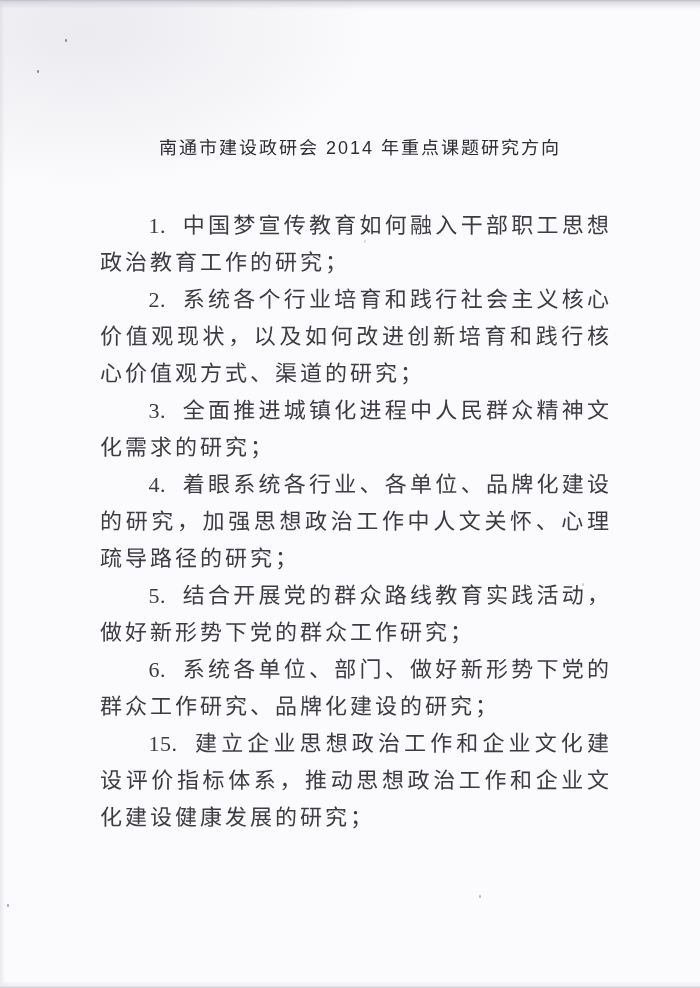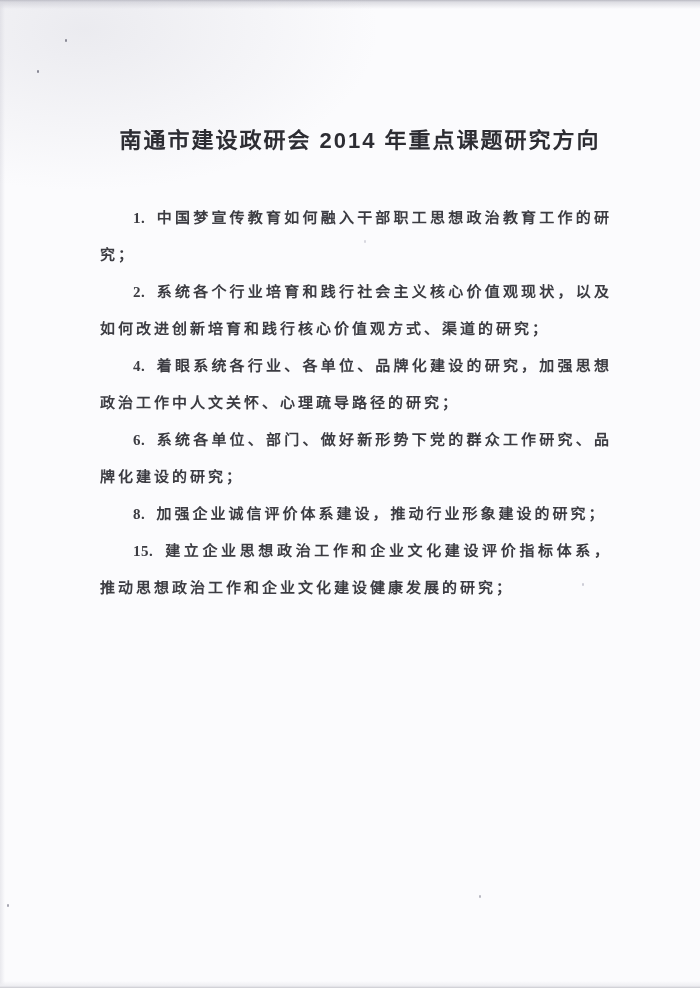--- a/index.html
+++ b/index.html
@@ -30,58 +30,58 @@
     background: #8a8a96;
     border-radius: 1px;
     box-shadow:
       -28px 31px 0 0 rgba(110,110,125,0.8),
       -58px 865px 0 0 rgba(130,130,145,0.7),
       414px 856px 0 0 rgba(140,140,155,0.6),
       517px 544px 0 0 rgba(160,160,175,0.5),
       299px 201px 0 0 rgba(170,170,185,0.45);
   }
   .title {
-    margin: 0;
+    margin: 7px;
     padding: 124px 70px 0 90px;
     text-align: center;
     font-family: "Liberation Sans", sans-serif;
-    font-weight: 700;
-    font-size: 22px;
+    font-weight: 400;
+    font-size: 18px;
     line-height: 34px;
     letter-spacing: 2px;
     color: #2d2d33;
   }
   .content {
     margin-top: 42px;
     padding: 0 88px 0 100px;
   }
   .item {
     margin: 0;
-    font-size: 15px;
+    font-size: 22px;
     line-height: 37px;
     letter-spacing: 3px;
     text-align: justify;
     text-indent: 2.2em;
     color: #3c3c42;
-    font-weight: bold;
   }
   .item .num {
     margin-right: 0.75em;
     letter-spacing: 0.5px;
   }
 </style>
 </head>
 <body>
 
 <div class="page">
   <div class="noise"></div>
 
   <h1 class="title">南通市建设政研会 2014 年重点课题研究方向</h1>
 
   <div class="content">
     <p class="item"><span class="num">1.</span><span>中国梦宣传教育如何融入干部职工思想政治教育工作的研究；</span></p>
     <p class="item"><span class="num">2.</span><span>系统各个行业培育和践行社会主义核心价值观现状，以及如何改进创新培育和践行核心价值观方式、渠道的研究；</span></p>
+    <p class="item"><span class="num">3.</span><span>全面推进城镇化进程中人民群众精神文化需求的研究；</span></p>
     <p class="item"><span class="num">4.</span><span>着眼系统各行业、各单位、品牌化建设的研究，加强思想政治工作中人文关怀、心理疏导路径的研究；</span></p>
+    <p class="item"><span class="num">5.</span><span>结合开展党的群众路线教育实践活动，做好新形势下党的群众工作研究；</span></p>
     <p class="item"><span class="num">6.</span><span>系统各单位、部门、做好新形势下党的群众工作研究、品牌化建设的研究；</span></p>
-    <p class="item"><span class="num">8.</span><span>加强企业诚信评价体系建设，推动行业形象建设的研究；</span></p>
     <p class="item"><span class="num">15.</span><span>建立企业思想政治工作和企业文化建设评价指标体系，推动思想政治工作和企业文化建设健康发展的研究；</span></p>
   </div>
 </div>
 
 </body></html>

